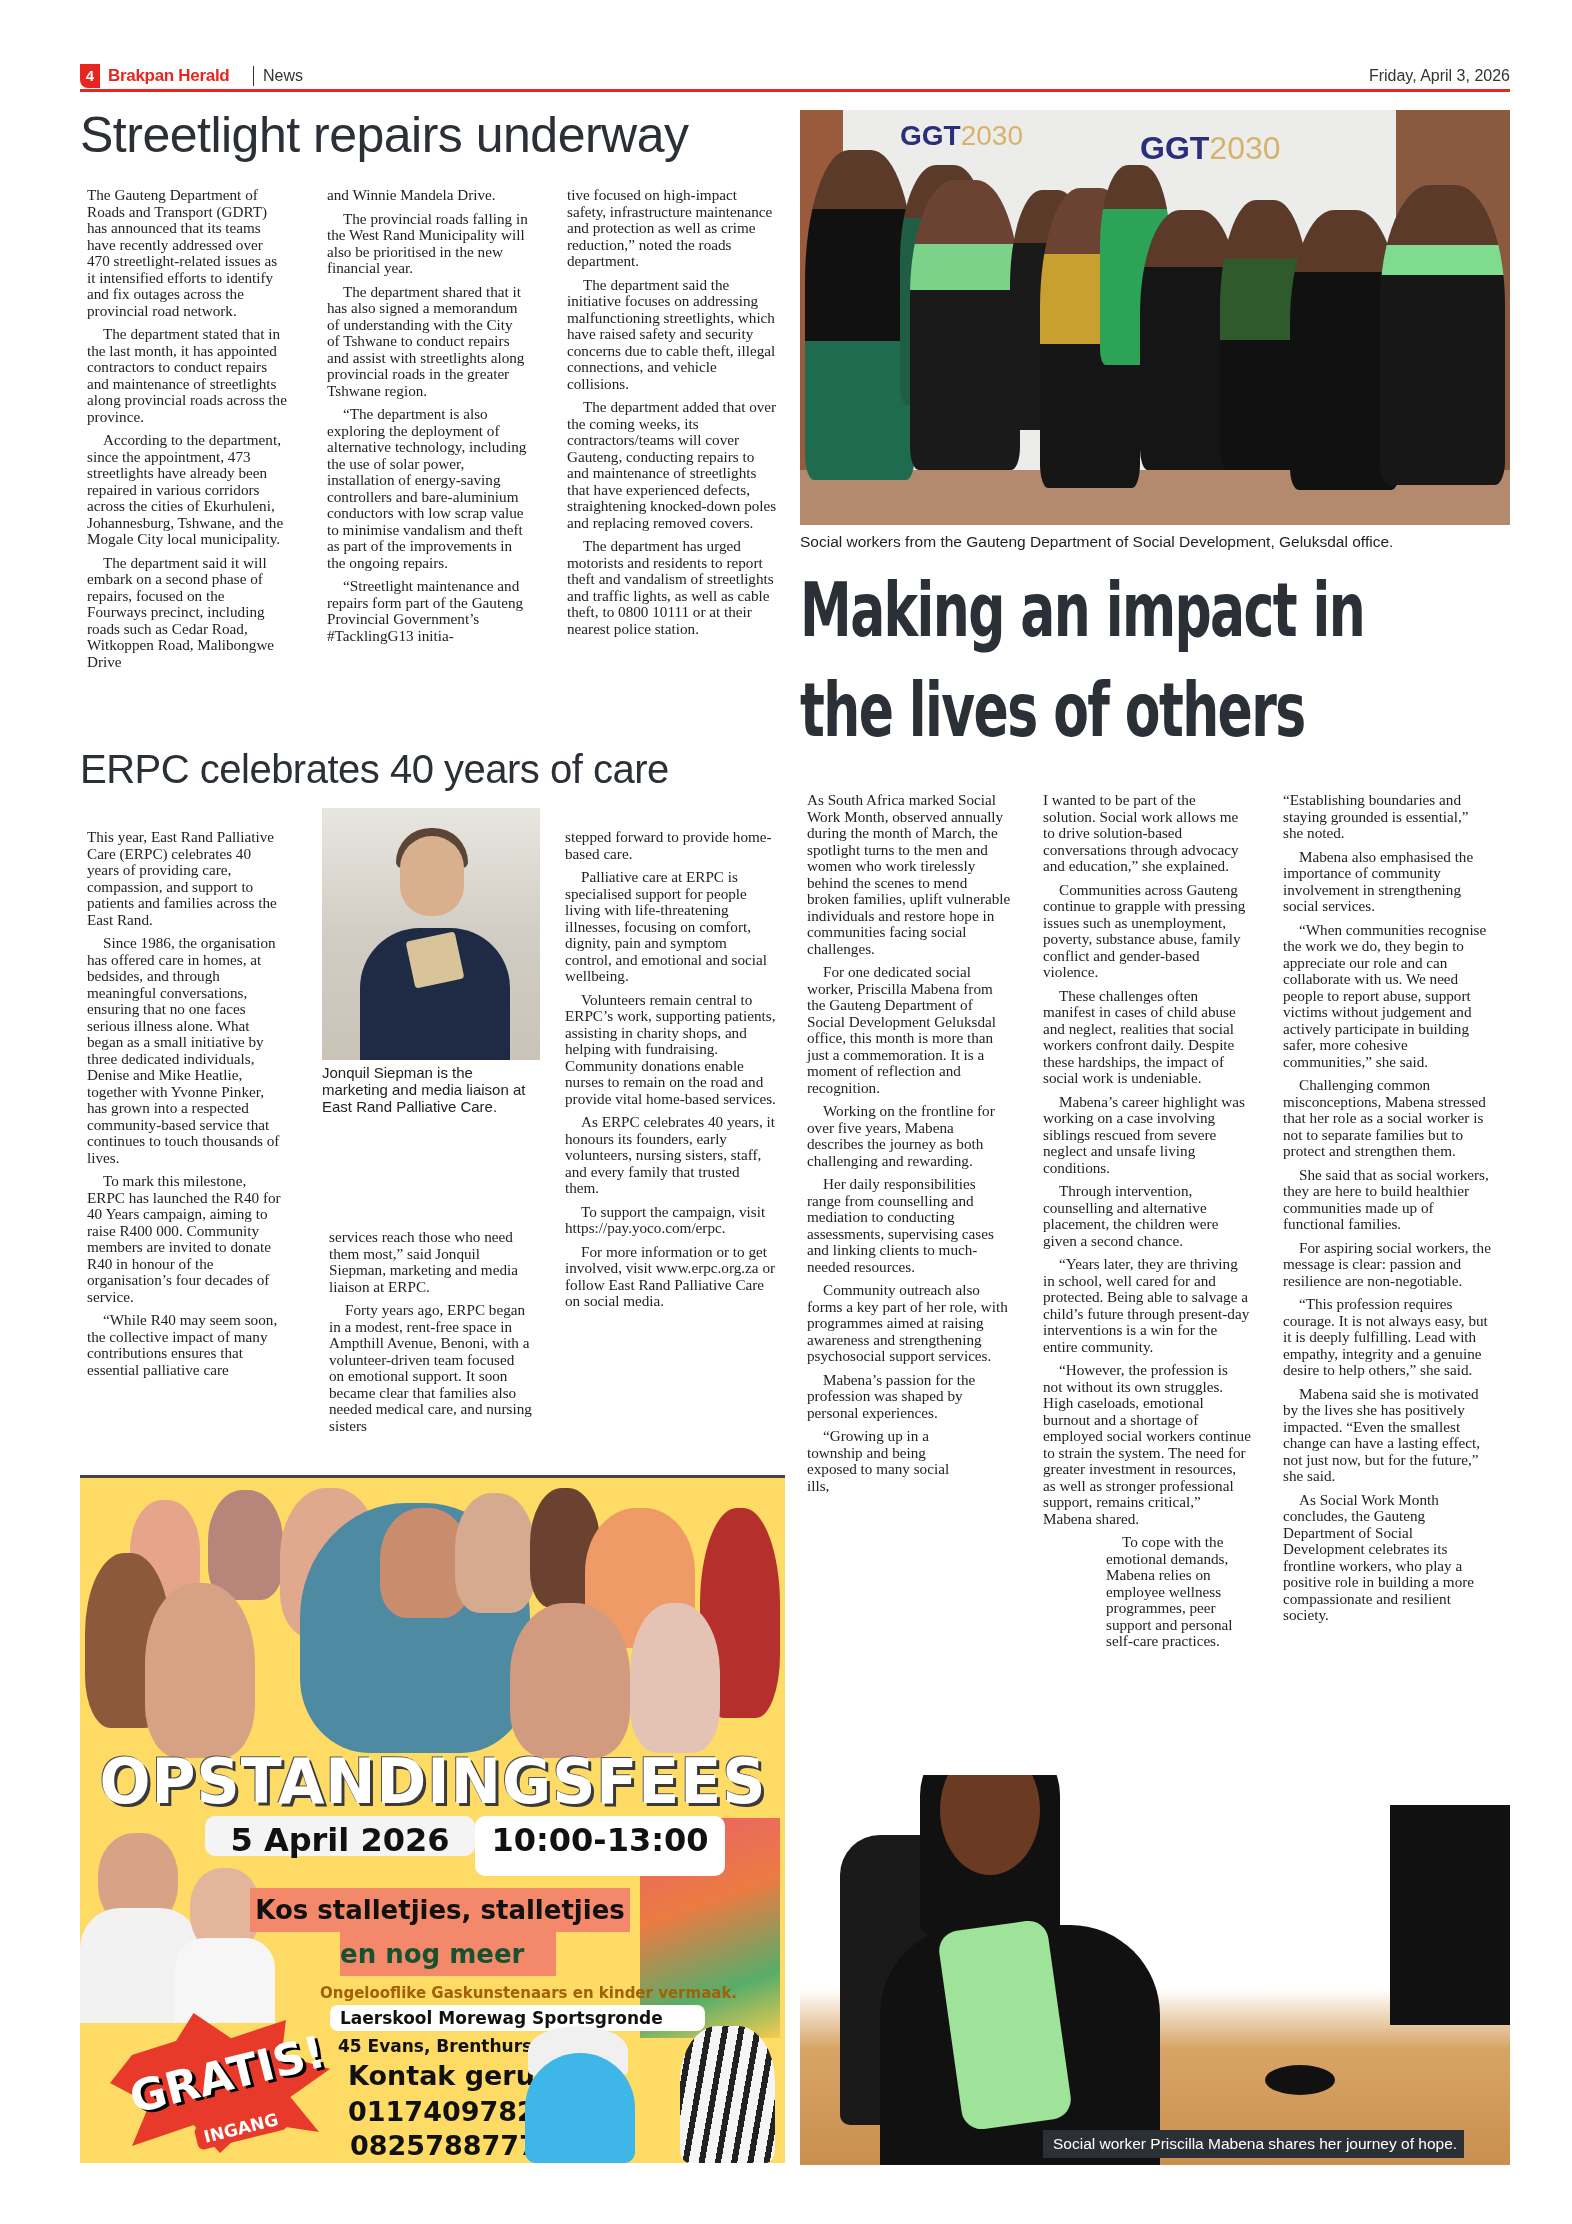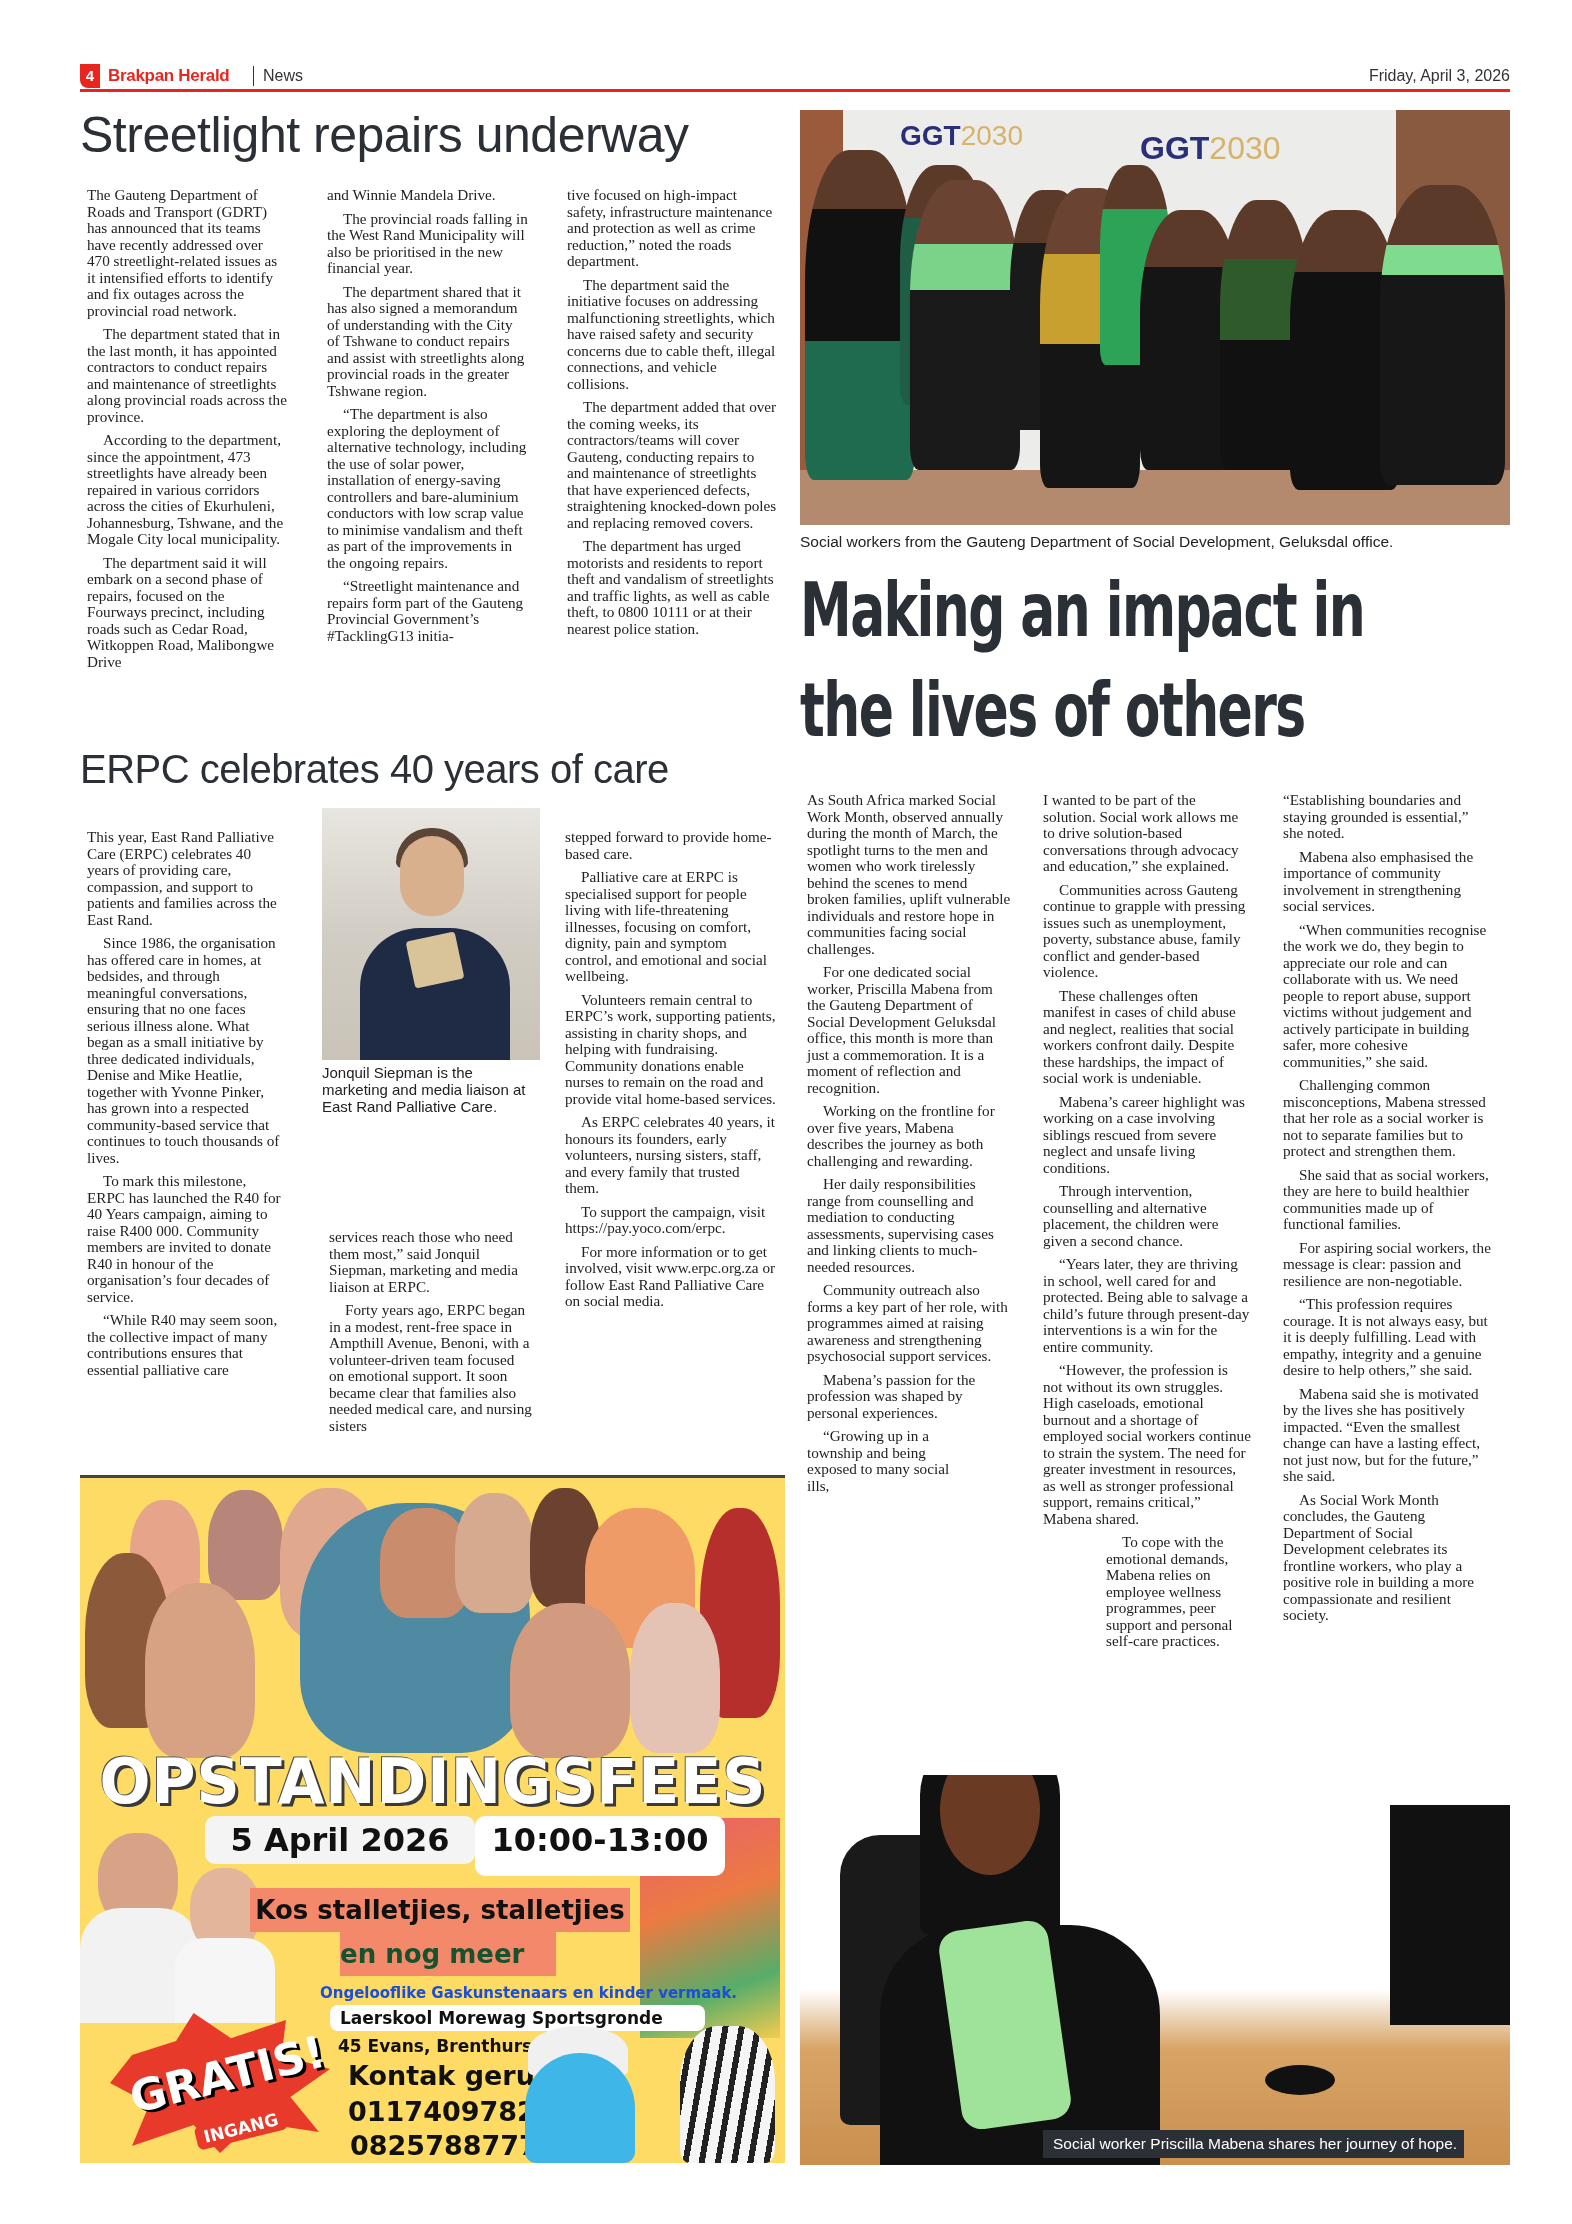--- a/index.html
+++ b/index.html
@@ -38,25 +38,25 @@
   .ph-erpc .money { position:absolute; left:88px; top:128px; width:50px; height:48px; background:#d9c49a; transform:rotate(-12deg); border-radius:4px; }
   .cap-erpc { left:322px; top:1064px; width:220px; font:15px/17px "Liberation Sans", sans-serif; color:#222; }
 
   .rule-mid { left:80px; top:1475px; width:705px; height:3px; background:#444; }
 
   
   .ad { left:80px; top:1478px; width:705px; height:685px; background:#fddb65; overflow:hidden; }
   .ad .faces { position:absolute; left:0; top:0; width:705px; height:280px; }
   .face { position:absolute; border-radius:46% 46% 30% 30%; }
   .ad .title { position:absolute; left:8px; top:270px; width:690px; text-align:center; font:900 60px/66px "DejaVu Sans", sans-serif; color:#fff; letter-spacing:1px; text-shadow:3px 3px 0 #3a3a3a, -1px -1px 0 #555; transform:scaleY(1.05); }
-  .ad .date { position:absolute; left:125px; top:338px; width:270px; height:48px; background:#f4f4f4; border-radius:10px; font:bold 32px/48px "DejaVu Sans", sans-serif; color:#111; text-align:center; }
+  .ad .date { position:absolute; left:125px; top:338px; width:270px; height:40px; background:#f4f4f4; border-radius:10px; font:bold 32px/48px "DejaVu Sans", sans-serif; color:#111; text-align:center; }
   .ad .time { position:absolute; left:395px; top:338px; width:250px; height:60px; background:#fff; border-radius:10px; font:bold 32px/48px "DejaVu Sans", sans-serif; color:#111; text-align:center; }
   .ad .kos { position:absolute; left:170px; top:410px; width:380px; height:44px; background:#f4886a; font:bold 26px/44px "DejaVu Sans", sans-serif; color:#111; text-align:center; }
   .ad .nog { position:absolute; left:260px; top:454px; width:216px; height:44px; background:#f4886a; font:bold 26px/44px "DejaVu Sans", sans-serif; color:#14532d; text-align:left; }
-  .ad .ongel { position:absolute; left:240px; top:505px; font:bold 15px/20px "DejaVu Sans", sans-serif; color:#1d4ed8; }
+  .ad .ongel { position:absolute; left:240px; top:505px; font:bold 15px/20px "DejaVu Sans", sans-serif; color:#a16207; }
   .ad .school { position:absolute; left:250px; top:527px; width:365px; height:26px; background:#fff; border-radius:8px; font:bold 17px/26px "DejaVu Sans", sans-serif; color:#111; padding-left:10px; }
   .ad .addr { position:absolute; left:258px; top:556px; font:bold 17px/24px "DejaVu Sans", sans-serif; color:#111; }
   .ad .kontak { position:absolute; left:268px; top:580px; font:bold 27px/36px "DejaVu Sans", sans-serif; color:#111; }
   .ad .phone1 { position:absolute; left:268px; top:616px; font:bold 27px/36px "DejaVu Sans", sans-serif; color:#111; }
   .ad .phone2 { position:absolute; left:270px; top:652px; font:bold 27px/32px "DejaVu Sans", sans-serif; color:#111; }
   .ad .burst { position:absolute; left:30px; top:535px; width:220px; height:140px; background:#e83a2a; clip-path:polygon(10% 30%,30% 20%,38% 0%,55% 18%,80% 5%,78% 30%,100% 40%,82% 60%,95% 85%,65% 78%,50% 100%,38% 80%,10% 95%,18% 65%,0% 50%); }
   .ad .gratis { position:absolute; left:48px; top:572px; font:900 44px/50px "DejaVu Sans", sans-serif; color:#fff; transform:rotate(-14deg); text-shadow:3px 3px 0 #000; }
   .ad .ingang { position:absolute; left:115px; top:638px; background:#e83a2a; color:#fff; border-radius:6px; padding:0 8px; font:bold 17px/24px "DejaVu Sans", sans-serif; transform:rotate(-14deg); }
   .ad .couple { position:absolute; left:0; top:345px; width:190px; height:200px; }
   .ad .smurf { position:absolute; left:445px; top:575px; width:110px; height:110px; background:#3fb6e8; border-radius:50% 50% 10% 10%; }

